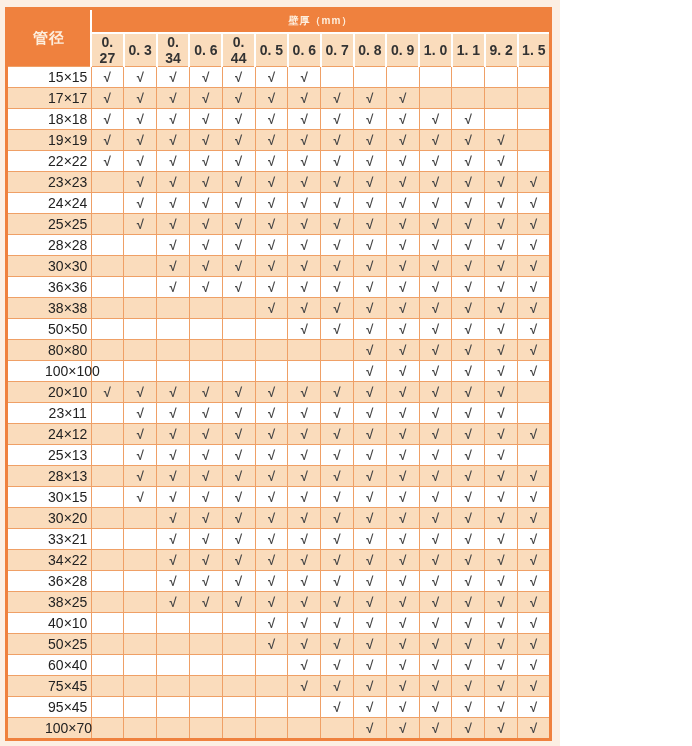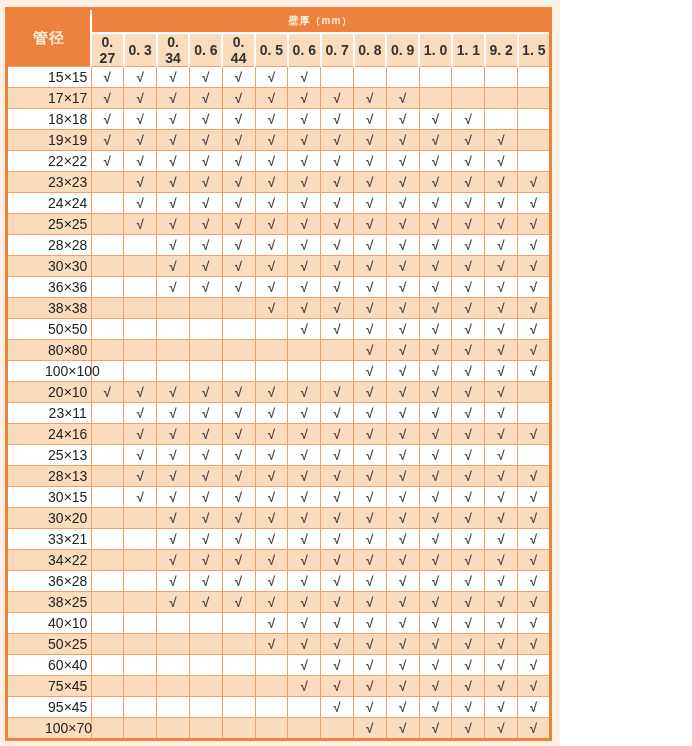--- a/index.html
+++ b/index.html
@@ -370,21 +370,21 @@
           <td class="chk">√</td>
           <td class="chk">√</td>
           <td class="chk">√</td>
           <td class="chk">√</td>
           <td class="chk">√</td>
           <td class="chk">√</td>
           <td class="chk">√</td>
           <td class="chk"></td>
         </tr>
         <tr>
-          <td class="size">24×16</td>
+          <td class="size">24×12</td>
           <td class="chk"></td>
           <td class="chk">√</td>
           <td class="chk">√</td>
           <td class="chk">√</td>
           <td class="chk">√</td>
           <td class="chk">√</td>
           <td class="chk">√</td>
           <td class="chk">√</td>
           <td class="chk">√</td>
           <td class="chk">√</td>

